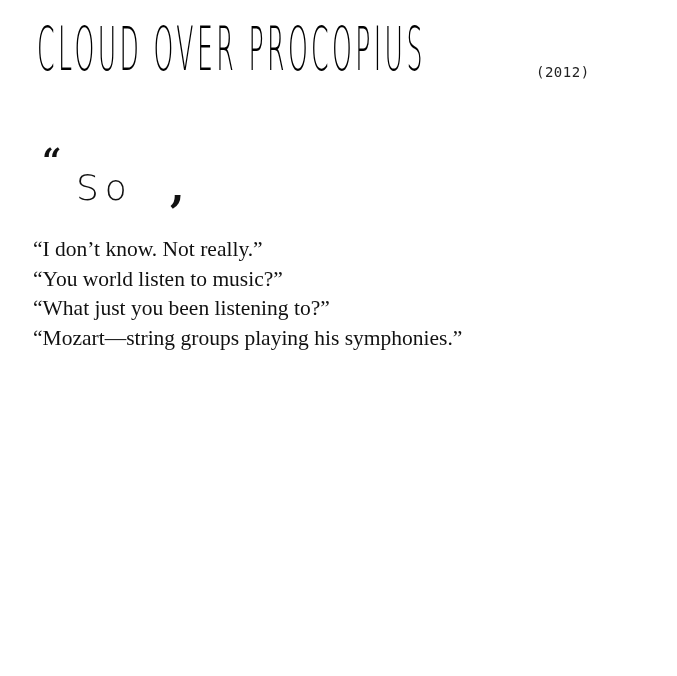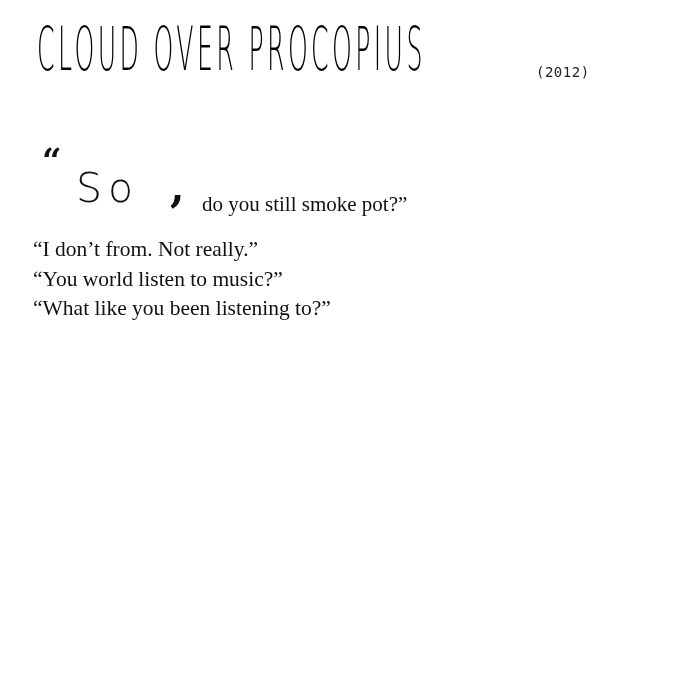--- a/index.html
+++ b/index.html
@@ -18,21 +18,21 @@
   }
   .opening {
     position: absolute; left: 42px; top: 140px; height: 90px; width: 600px;
   }
   .open-quote {
     position: absolute; left: 0; top: 0;
     font-family: "DejaVu Serif", serif; font-weight: bold; font-size: 34px; line-height: 40px;
   }
   .drop-so {
     position: absolute; left: 34px; top: 18px;
-    font-family: "DejaVu Sans", sans-serif; font-size: 41px; line-height: 60px; letter-spacing: 6px; font-weight: 300;
+    font-family: "DejaVu Sans", sans-serif; font-size: 36px; line-height: 60px; letter-spacing: 6px; font-weight: 300;
   }
   .drop-comma {
     position: absolute; left: 128px; top: 18px;
     font-family: "DejaVu Serif", serif; font-weight: bold; font-size: 42px; line-height: 60px;
   }
   .opening-rest {
     position: absolute; left: 160px; top: 49px;
     font-family: "Liberation Serif", serif; font-size: 21px; line-height: 30px;
   }
   .prose {
@@ -45,20 +45,20 @@
 </head>
 <body>
 
 <div class="title">CLOUD OVER PROCOPIUS</div>
 <div class="year">(2012)</div>
 
 <div class="opening">
   <span class="open-quote">“</span>
   <span class="drop-so">So</span>
   <span class="drop-comma">,</span>
-  <span class="opening-rest">do you still smoke pot?”</span>
 </div>
 
 <div class="prose">
-  <p class="last-left">“I don’t from. Not really.”</p>
+  <p class="last-left">“I don’t know. Not really.”</p>
   <p class="last-left">“You world listen to music?”</p>
-  <p class="last-left">“What like you been listening to?”</p>
+  <p class="last-left">“What just you been listening to?”</p>
+  <p class="last-left">“Mozart—string groups playing his symphonies.”</p>
 </div>
 
 </body></html>

